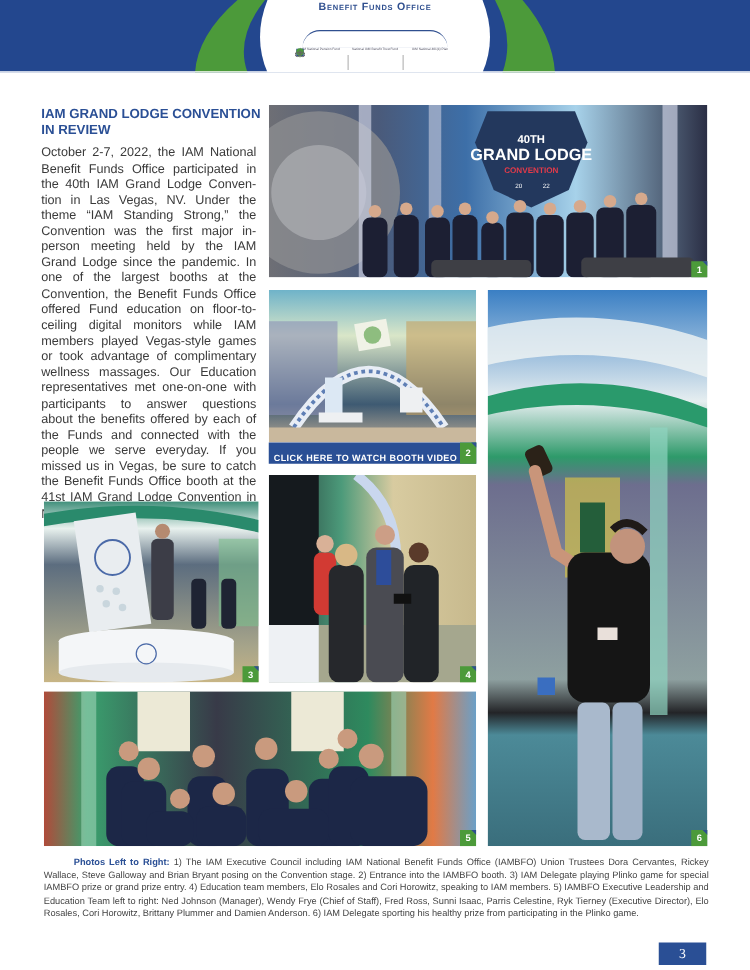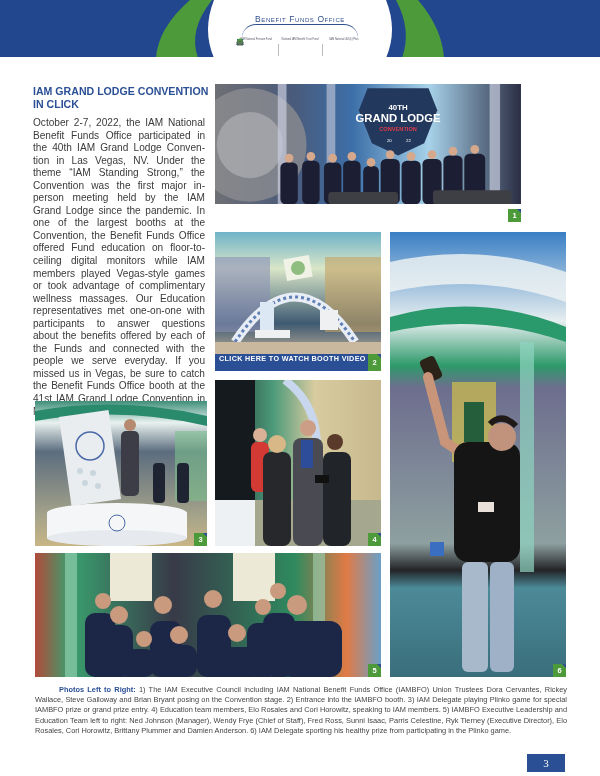--- a/index.html
+++ b/index.html
@@ -3,46 +3,46 @@
 <meta charset="utf-8">
 <style>
   * { box-sizing: border-box; margin: 0; padding: 0; }
   html, body { width: 600px; height: 776px; background: #ffffff; overflow: hidden; }
   body { position: relative; font-family: "Liberation Sans", sans-serif; color: #3a3a3a; }
 
   
   .header { position: absolute; left: 0; top: 0; width: 600px; height: 58px; overflow: hidden; }
   .header svg { position: absolute; left: 0; top: 0; }
   .logo { position: absolute; left: 212px; top: 0; width: 176px; height: 58px; text-align: center; }
-  .logo-title { position: absolute; top: 14px; left: 0; width: 176px; font-size: 8.5px; font-weight: normal; letter-spacing: 0.6px; color: #2f4f8f; font-variant: small-caps; }
+  .logo-title { position: absolute; top: 0; left: 0; width: 176px; font-size: 8.5px; font-weight: bold; letter-spacing: 0.6px; color: #2f4f8f; font-variant: small-caps; }
   .logo-arc { position: absolute; top: 24px; left: 30px; width: 116px; height: 14px; border-top: 1.5px solid #2f4f8f; border-radius: 58px 58px 0 0; }
   .logo-funds { position: absolute; top: 38px; left: 24px; width: 128px; display: flex; justify-content: space-between; }
   .fund { width: 40px; text-align: center; }
   .fund-icon { display: block; margin: 0 auto 1px auto; width: 8px; height: 8px; }
   .fund-label { font-size: 2.6px; line-height: 3px; color: #556; display: block; }
   .fund-sep { width: 1px; height: 12px; background: #bbb; margin-top: 6px; }
 
   
   .headline { position: absolute; left: 33px; top: 85px; width: 180px; font-size: 10.6px; line-height: 12.5px; font-weight: bold; color: #2a4f95; }
   .body-text { position: absolute; left: 33px; top: 117px; width: 172px; font-size: 10.1px; line-height: 12.55px; color: #3a3a3a; text-align: justify; hyphens: manual; }
 
   
   .photo { position: absolute; overflow: hidden; }
   .photo .scene { position: absolute; inset: 0; }
   .badge { position: absolute; right: 0; bottom: 0; width: 13px; height: 13px; background: #4c9a3a; color: #fff; font-size: 7.5px; font-weight: bold; text-align: center; line-height: 13px; }
   .badge::after { content: ""; position: absolute; right: 0; top: 0; width: 0; height: 0; border-top: 4px solid #2f4f8f; border-left: 4px solid transparent; }
 
-  #photo1 { left: 215px; top: 84px; width: 306px; height: 138px; }
+  #photo1 { left: 215px; top: 84px; width: 351px; height: 138px; }
   #photo2 { left: 215px; top: 232px; width: 166px; height: 122px; }
   #photo3 { left: 35px; top: 401px; width: 172px; height: 145px; }
   #photo4 { left: 215px; top: 380px; width: 166px; height: 166px; }
   #photo5 { left: 35px; top: 553px; width: 346px; height: 124px; }
   #photo6 { left: 390px; top: 232px; width: 176px; height: 445px; }
 
-  .video-btn { position: absolute; left: 215px; top: 354px; width: 166px; height: 17px; background: #2a4f95; display: flex; align-items: flex-start; cursor: pointer; }
+  .video-btn { position: absolute; left: 215px; top: 354px; width: 166px; height: 17px; background: #2a4f95; display: flex; align-items: flex-end; cursor: pointer; }
   .video-btn-label { color: #fff; font-size: 7.2px; font-weight: bold; letter-spacing: 0.35px; padding-left: 4px; flex: 1; white-space: nowrap; }
   .video-btn .badge { position: relative; right: auto; bottom: auto; height: 17px; line-height: 17px; width: 13px; }
 
   
   .caption { position: absolute; left: 35px; top: 685px; width: 532px; font-size: 7.4px; line-height: 10.2px; color: #444; text-align: justify; }
   .caption-lead { font-weight: bold; color: #2a4f95; padding-left: 24px; }
 
   
   .page-num { position: absolute; left: 527px; top: 754px; width: 38px; height: 18px; background: #2a4f95; color: #fff; font-family: "Liberation Serif", serif; font-size: 11px; text-align: center; line-height: 18px; }
 </style>
@@ -86,21 +86,21 @@
           <circle cx="2" cy="5.5" r="1.8" fill="none" stroke="#666" stroke-width="0.8"></circle>
           <circle cx="6" cy="5.5" r="1.8" fill="none" stroke="#666" stroke-width="0.8"></circle>
           <path d="M2 5.5 L4 2.5 L6 5.5" fill="none" stroke="#666" stroke-width="0.8"></path>
         </svg>
         <span class="fund-label">IAM National 401(k) Plan</span>
       </div>
     </div>
   </div>
 </div>
 
-<h1 class="headline">IAM GRAND LODGE CONVENTION IN CLICK</h1>
+<h1 class="headline">IAM GRAND LODGE CONVENTION IN REVIEW</h1>
 <p class="body-text">October 2-7, 2022, the IAM National Benefit Funds Office participated in the 40th IAM Grand Lodge Conven­tion in Las Vegas, NV. Under the theme “IAM Standing Strong,” the Convention was the first major in-person meeting held by the IAM Grand Lodge since the pandemic. In one of the largest booths at the Convention, the Benefit Funds Office offered Fund education on floor-to-ceiling digital monitors while IAM members played Vegas-style games or took advantage of complimentary wellness massages. Our Education representatives met one-on-one with participants to answer questions about the benefits offered by each of the Funds and connected with the people we serve everyday. If you missed us in Vegas, be sure to catch the Benefit Funds Office booth at the 41st IAM Grand Lodge Convention in New York City in 2024!</p>
 
 <div class="photo" id="photo1">
   <svg class="scene" viewBox="0 0 351 138" preserveAspectRatio="none">
     <defs>
       <linearGradient id="p1bg" x1="0" y1="0" x2="1" y2="0">
         <stop offset="0" stop-color="#6e6f75"></stop>
           <stop offset="0.25" stop-color="#4a5a7a"></stop>
         <stop offset="0.45" stop-color="#3d6fa8"></stop>
           <stop offset="0.7" stop-color="#a7d2ea"></stop>

